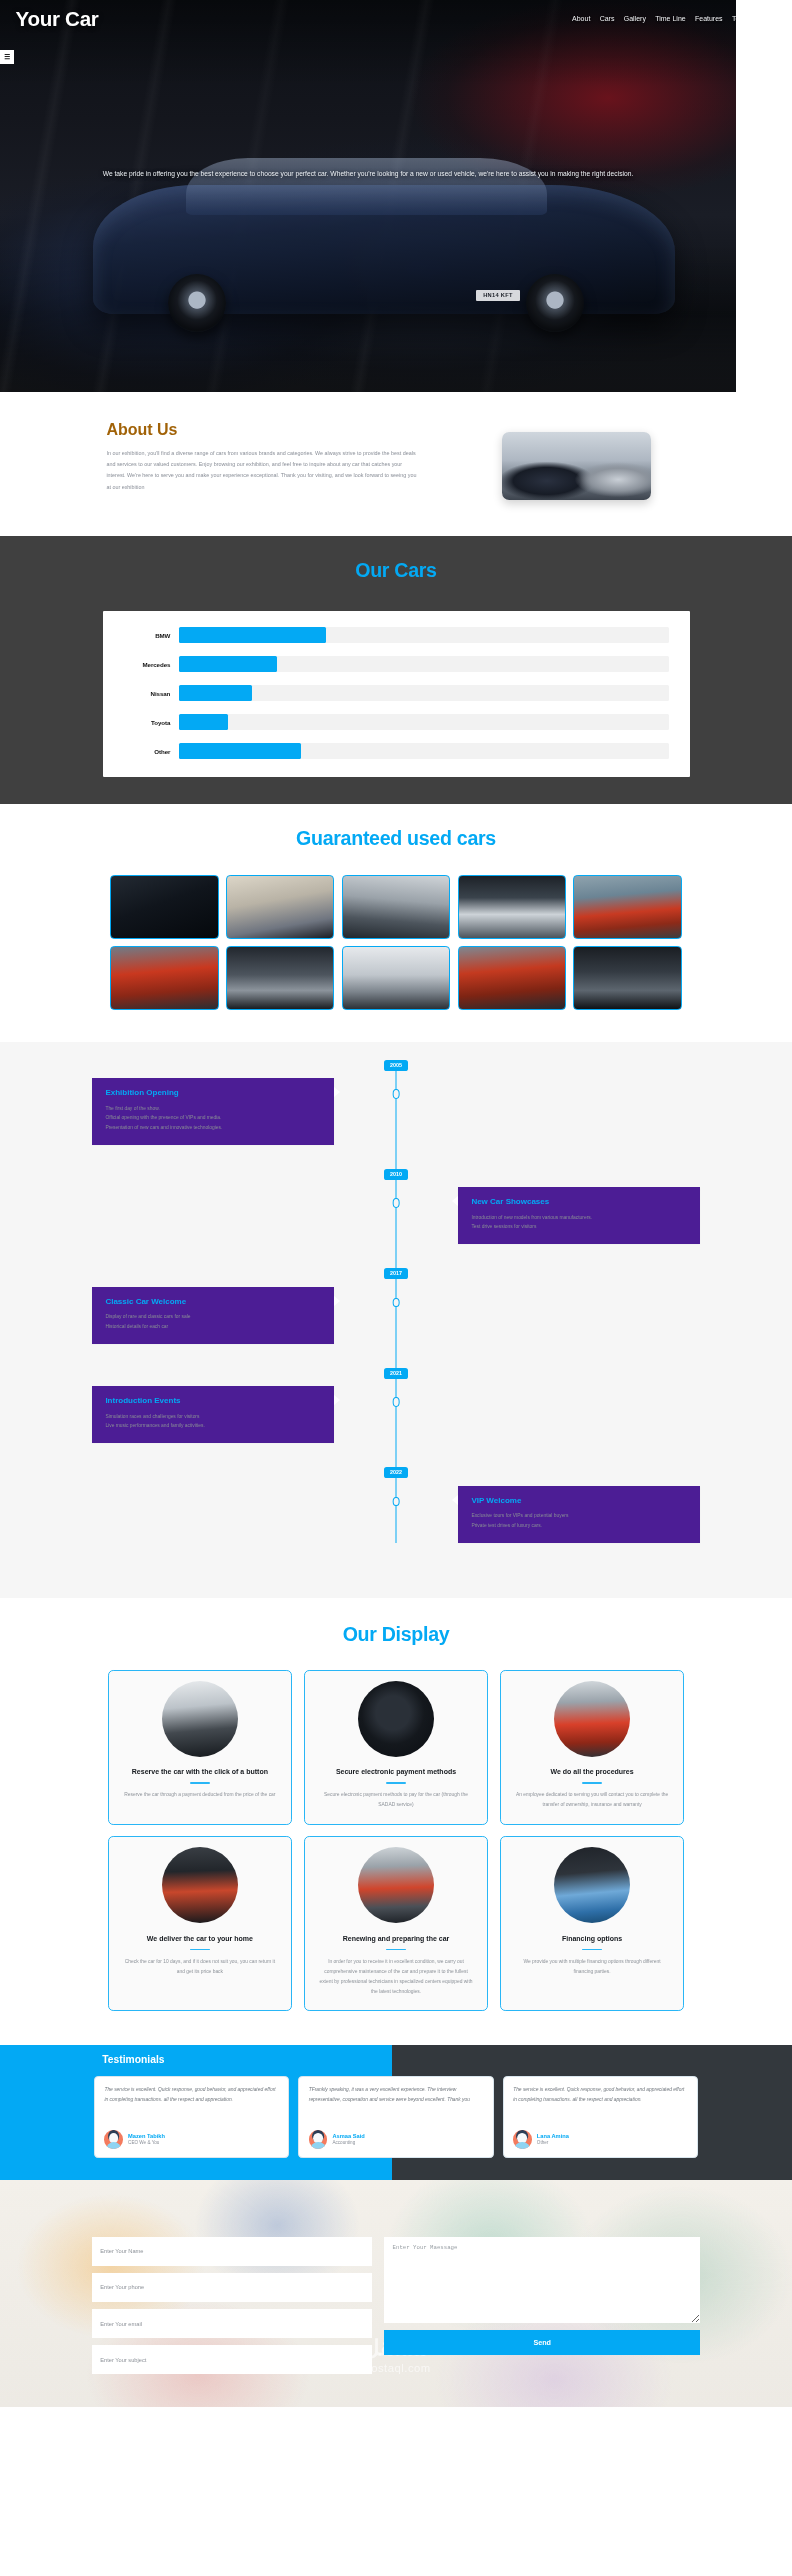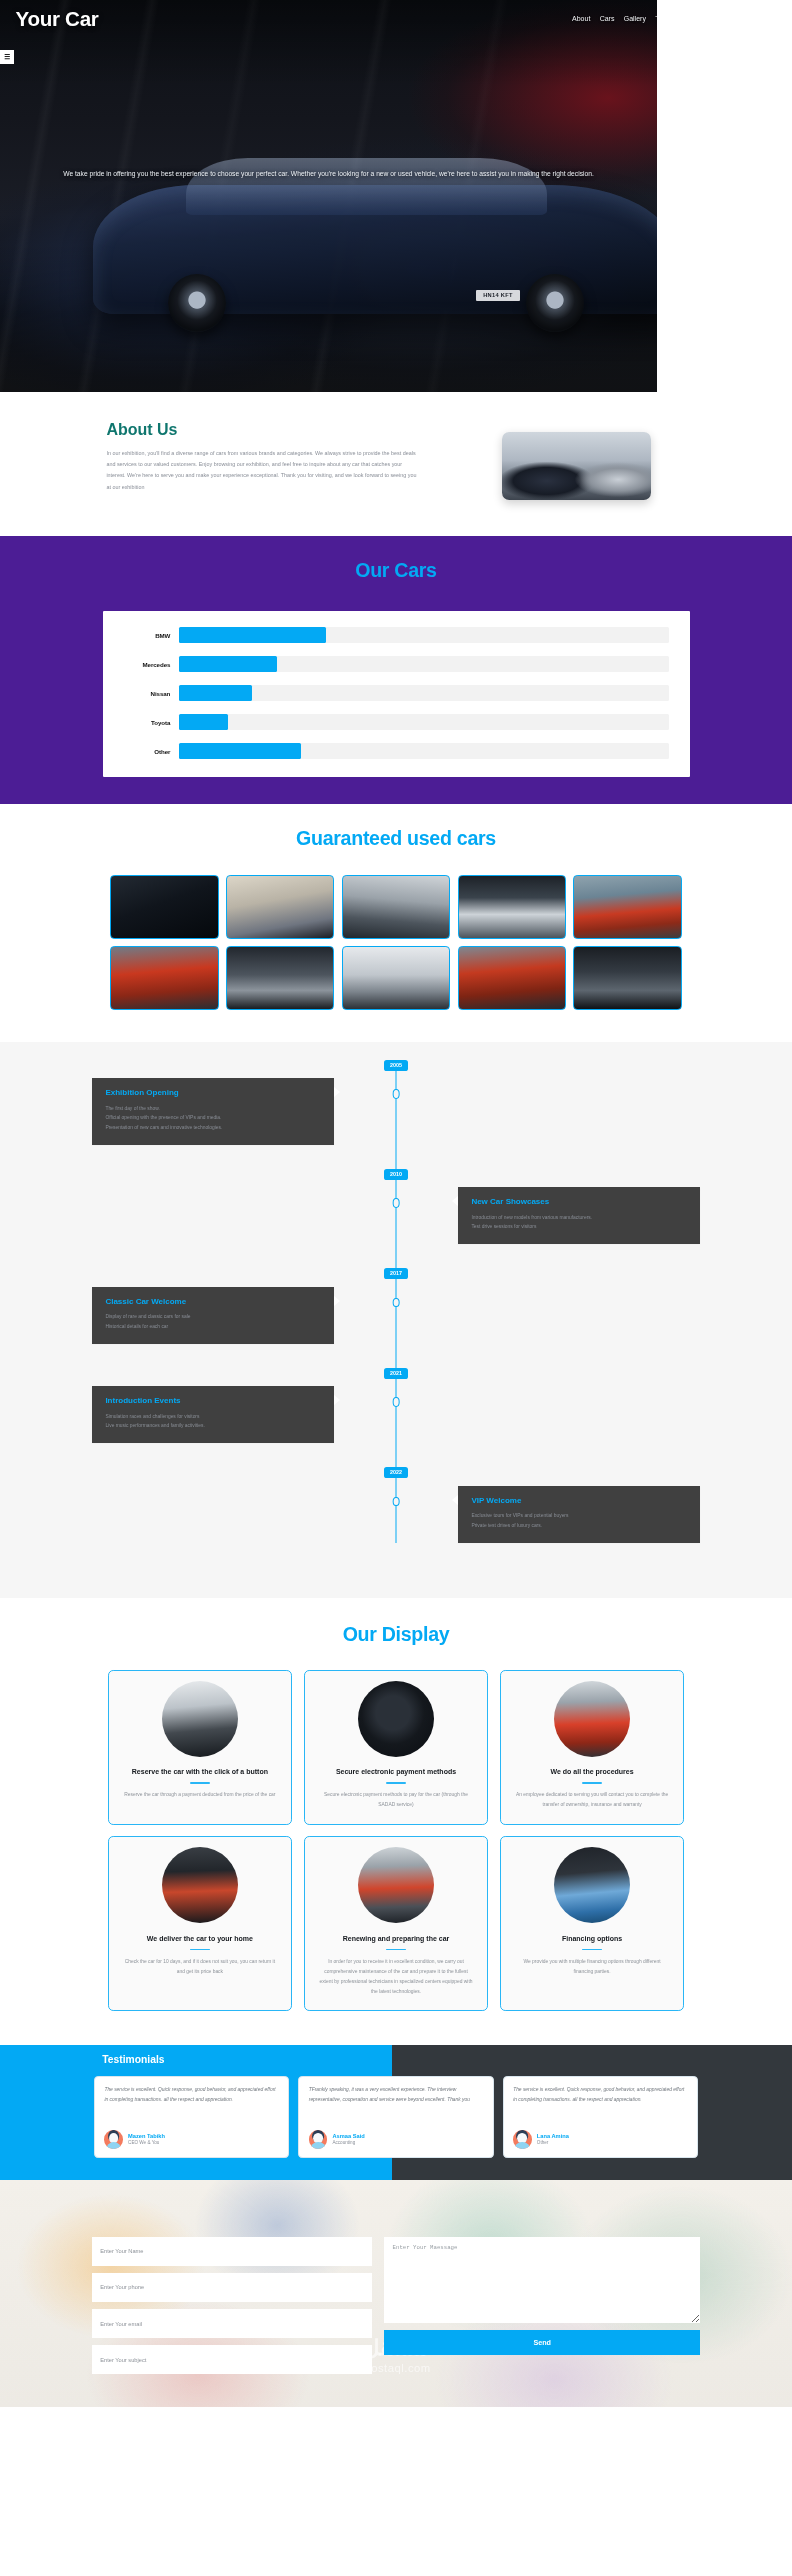--- a/index.html
+++ b/index.html
@@ -6,21 +6,21 @@
   html, body {
     width: 792px;
     font-family: "Liberation Sans", sans-serif;
     background: #fff;
   }
   body { width: 792px; overflow-x: hidden; position: relative; }
 
   
   .hero {
     position: relative;
-    width: 657px;
+    width: 736px;
     height: 392px;
     overflow: hidden;
     background: #0a0c12;
   }
   .hero-bg {
     position: absolute; inset: 0;
     background:
       radial-gradient(ellipse 268px 134px at 608px 98px, rgba(120,18,28,.85) 0%, rgba(60,10,16,.2) 60%, transparent 75%),
       radial-gradient(ellipse 309px 155px at 155px 289px, rgba(36,54,96,.75) 0%, rgba(18,26,46,.3) 60%, transparent 78%),
       radial-gradient(ellipse 361px 165px at 422px 268px, rgba(60,76,112,.6) 0%, rgba(20,28,44,.25) 62%, transparent 80%),
@@ -96,34 +96,34 @@
   
   .section-title {
     text-align: center; color: #03a9f4;
     font-size: 19.6px; font-weight: bold; letter-spacing: -0.3px;
   }
 
   
   .about { background:#ffffff; padding: 29px 0 36px; }
   .about-inner { width: 608px; margin: 0 auto; display:flex; align-items:flex-start; gap: 31px; }
   .about-left { width: 330px; padding-left: 14.4px; }
-  .about-h { color:#0f766e; font-size: 16px; font-weight:bold; margin-bottom: 9.3px; }
+  .about-h { color:#a16207; font-size: 16px; font-weight:bold; margin-bottom: 9.3px; }
   .about-p { color:#8a8f98; font-size: 5.4px; line-height: 2.05; }
   .about-right { flex:1; display:flex; justify-content:center; padding-top: 11.3px; }
   .about-img {
     width: 149px; height: 68px; border-radius: 7.2px; overflow:hidden;
     background:
       radial-gradient(ellipse 62px 25px at 78% 70%, #c9cfd6 0%, #8d949d 45%, transparent 70%),
       radial-gradient(ellipse 67px 27px at 30% 72%, #2a3140 0%, #171c26 50%, transparent 72%),
       linear-gradient(180deg, #cfd6dd 0%, #aeb7c2 42%, #7d8792 64%, #3d444e 100%);
     box-shadow: 0 3.1px 9.3px rgba(0,0,0,.18);
   }
 
   
-  .cars { background:#4c1d95; padding: 23px 0 27px; }
+  .cars { background:#404040; padding: 23px 0 27px; }
   .chart-card {
     width: 587px; margin: 29px auto 0; background:#ffffff;
     padding: 9.3px 20.6px 11.3px 0; border-radius: 1px;
   }
   .bar-row { display:flex; align-items:center; height: 29px; }
   .bar-label {
     width: 76px; text-align:right; padding-right: 8.2px;
     font-size: 6.2px; font-weight: bold; color:#111; letter-spacing:-0.1px;
   }
   .bar-track { flex:1; height: 15.5px; background:#f2f2f2; border-radius: 1.5px; position: relative; }
@@ -160,21 +160,21 @@
   .tl-year {
     position: relative; margin: 0 auto; width: 24px; height: 11.3px;
     background:#03a9f4; color:#fff; border-radius: 2.6px;
     font-size: 5.4px; font-weight: bold; text-align:center; line-height: 11.3px;
     z-index: 3;
   }
   .tl-row { position: relative; display: flex; z-index: 2; }
   .tl-row.left  { justify-content: flex-start; }
   .tl-row.right { justify-content: flex-end; }
   .tl-card {
-    width: 242px; background:#404040; padding: 10.3px 13.4px 12.4px;
+    width: 242px; background:#4c1d95; padding: 10.3px 13.4px 12.4px;
     position: relative; box-shadow: 0 0.5px 1.5px rgba(0,0,0,.05);
   }
   .tl-row.left .tl-card  { margin-right: 35px; }
   .tl-row.right .tl-card { margin-left: 35px; }
   .tl-card h4 { color:#03a9f4; font-size: 8px; font-weight:bold; margin-bottom: 6.2px; }
   .tl-card p { color:#888d95; font-size: 4.9px; line-height: 1.95; }
   .tl-dot {
     position:absolute; top: 11.3px; left: 50%; transform: translateX(-50%);
     width: 6.7px; height: 9.3px; border: 1px solid #03a9f4; border-radius: 50%;
     background:#f6f6f6; z-index: 4;

